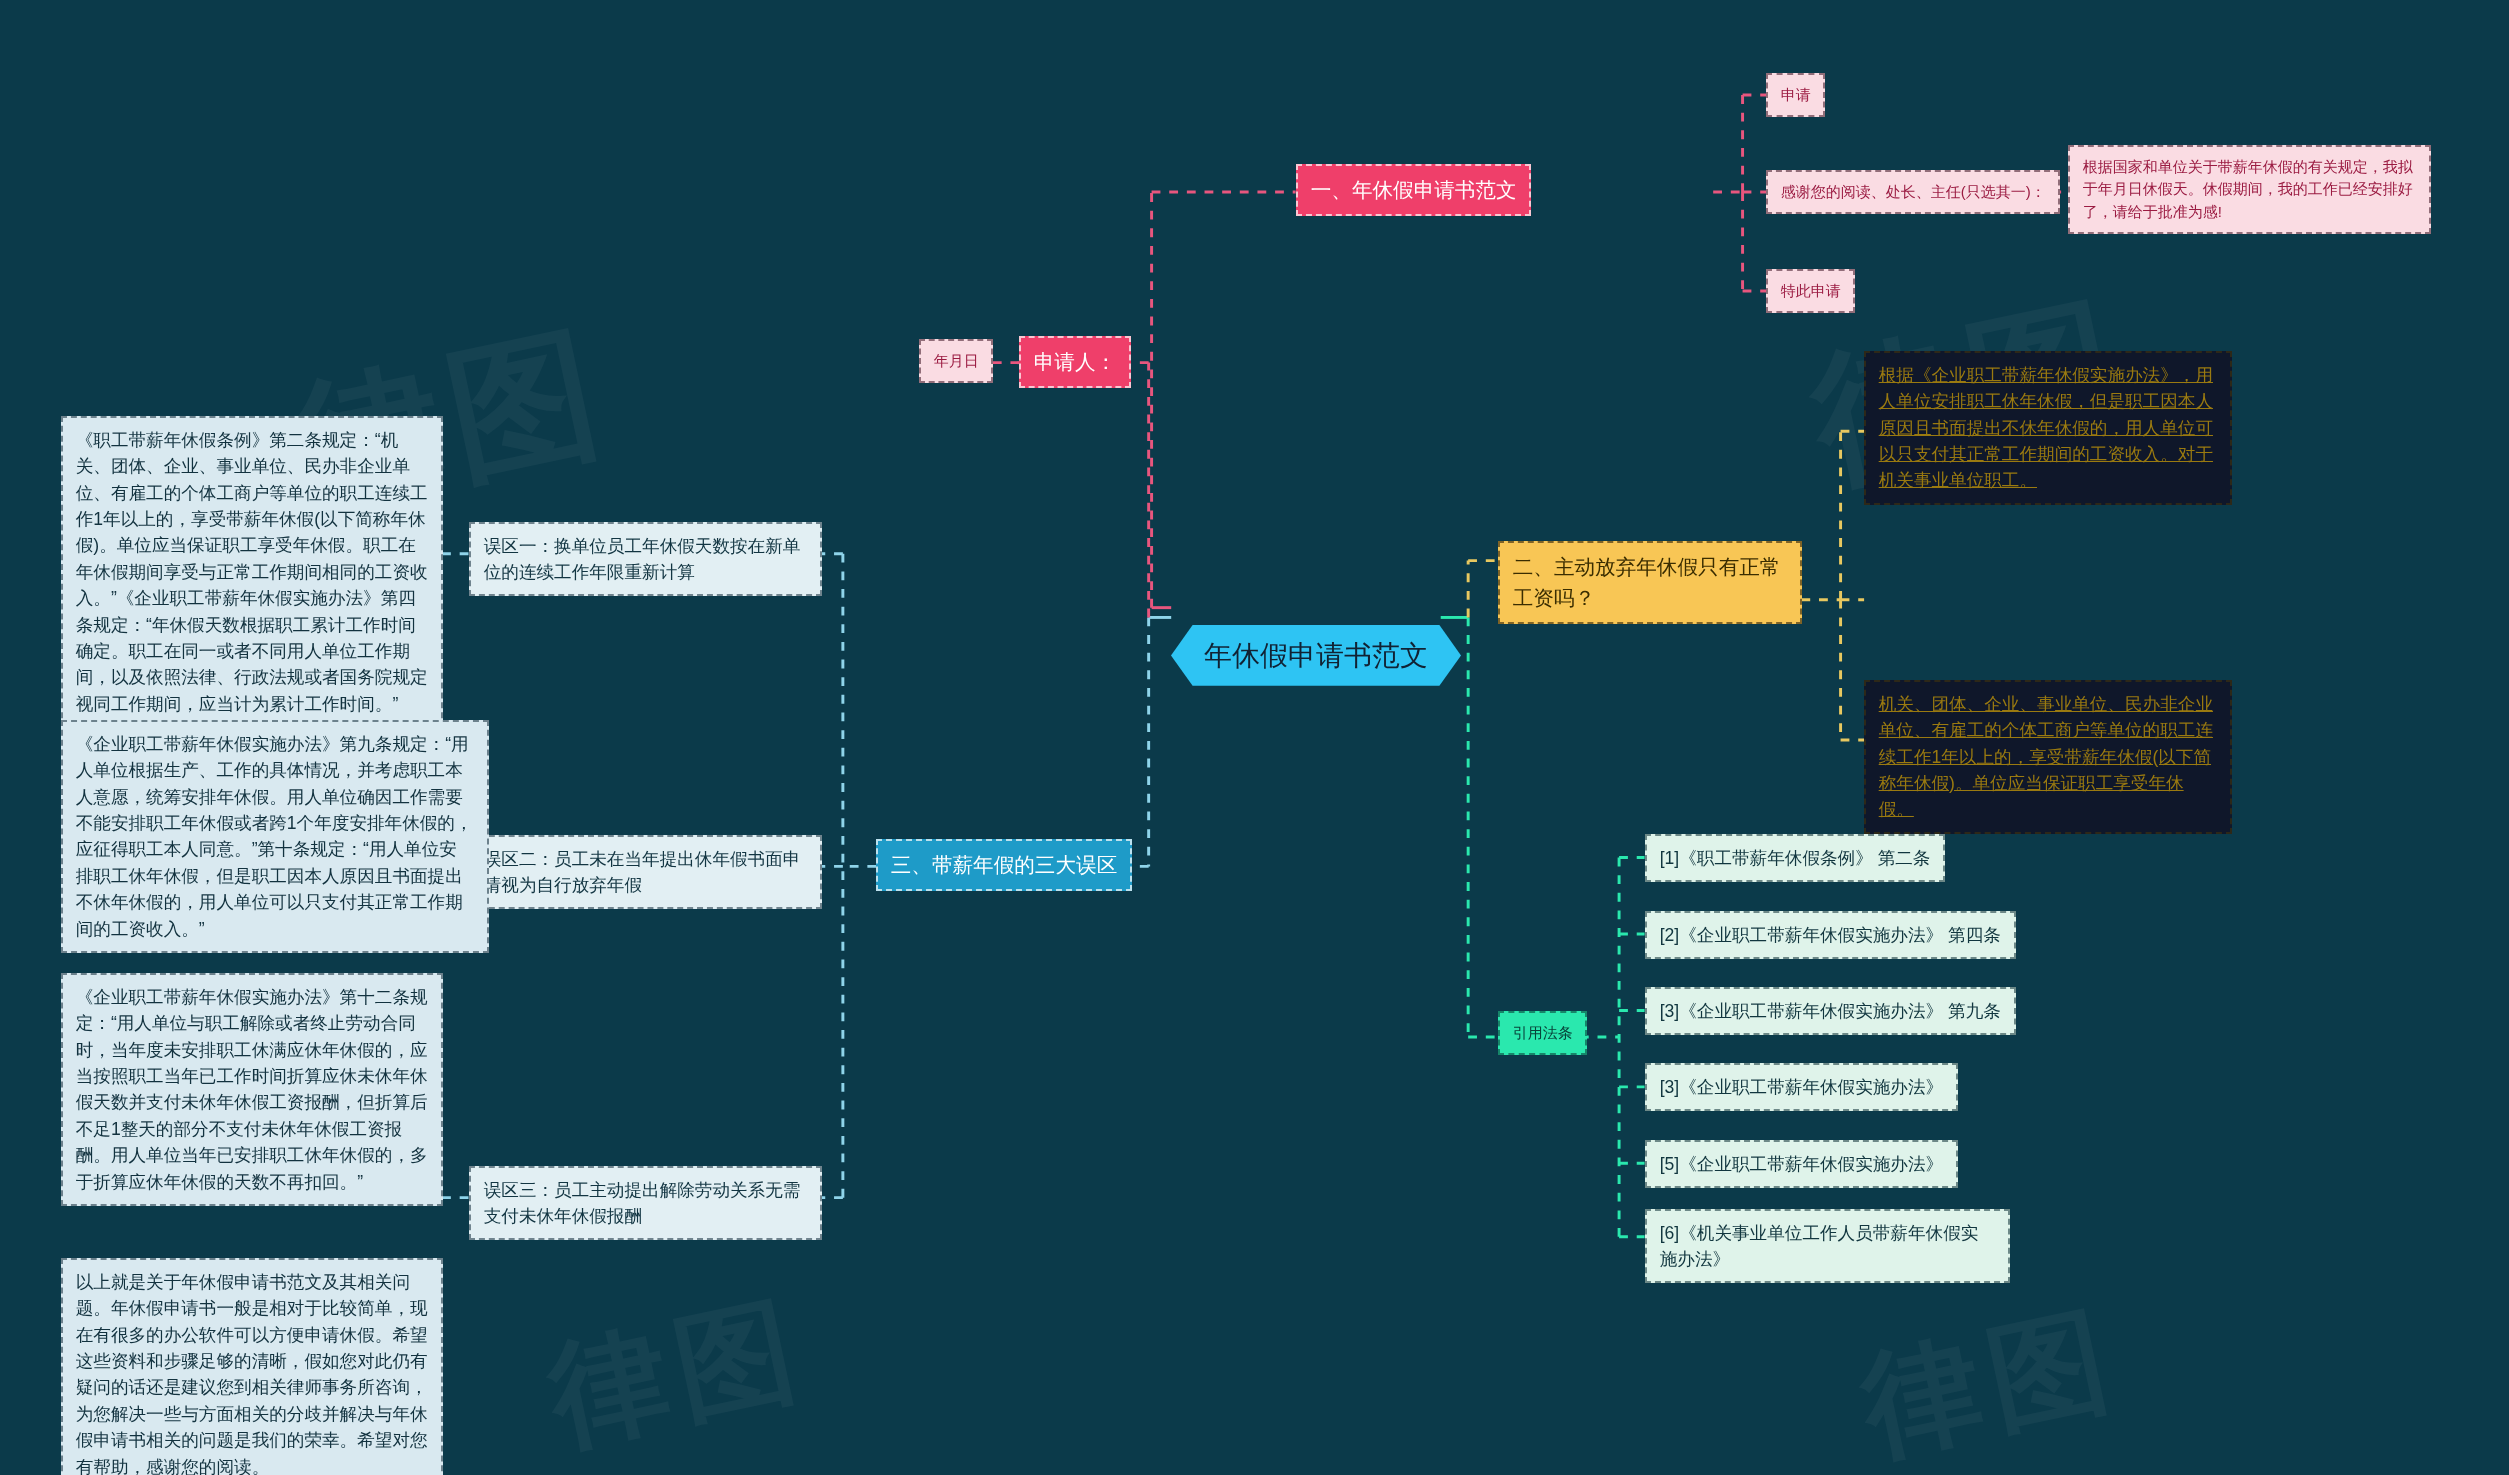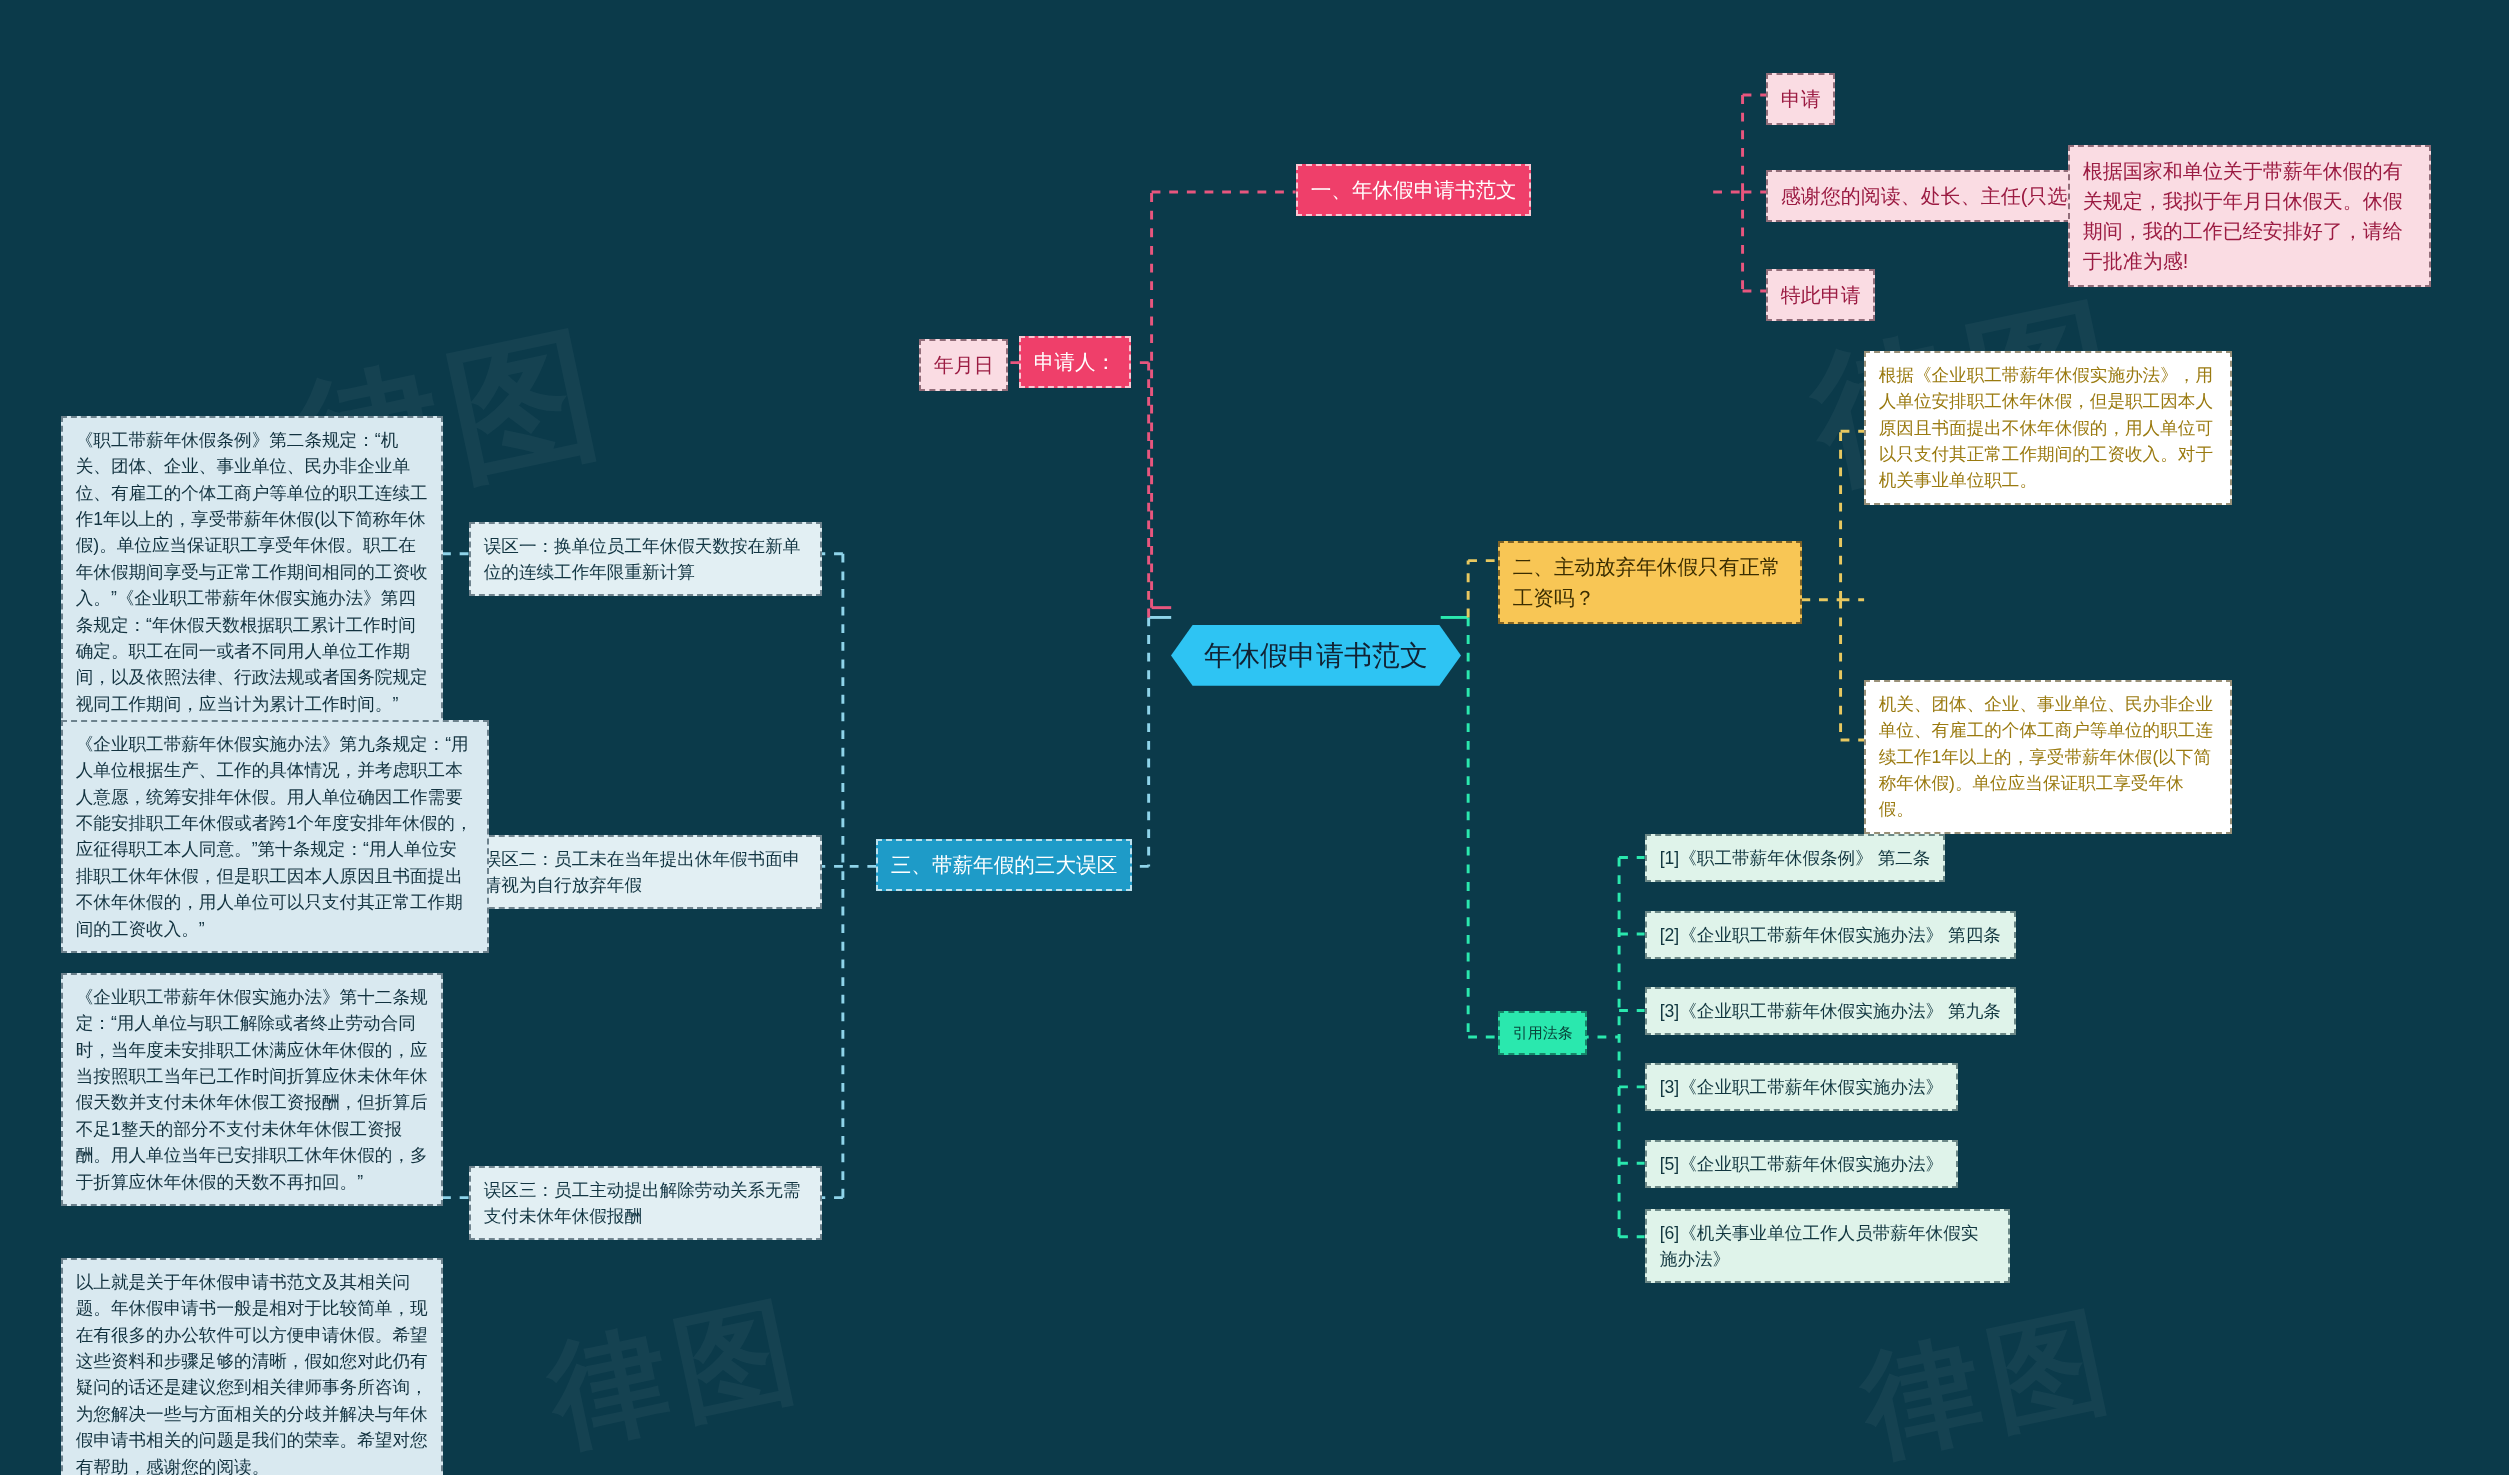--- a/index.html
+++ b/index.html
@@ -76,28 +76,29 @@
     background: #2ae8ae;
     color: #08433a;
     font-size: 15px;
     border-color: rgba(10,70,60,0.6);
     white-space: nowrap;
   }
   
   .n-pink {
     background: #fadce3;
     color: #9b1b42;
-    font-size: 20px;
+    font-size: 15px;
     border-color: rgba(60,20,35,0.55);
   }
   .n-cream {
-    background: #ffffff;
+    background: #0f172a;
     color: #9a7a10;
     font-size: 17.6px;
     border-color: rgba(70,55,10,0.55);
+    text-decoration: underline;
   }
   .n-ice {
     background: #e2eff3;
     color: #123542;
     font-size: 17.6px;
     border-color: rgba(20,45,60,0.55);
   }
   .n-mint {
     background: #dff3ea;
     color: #11363f;

